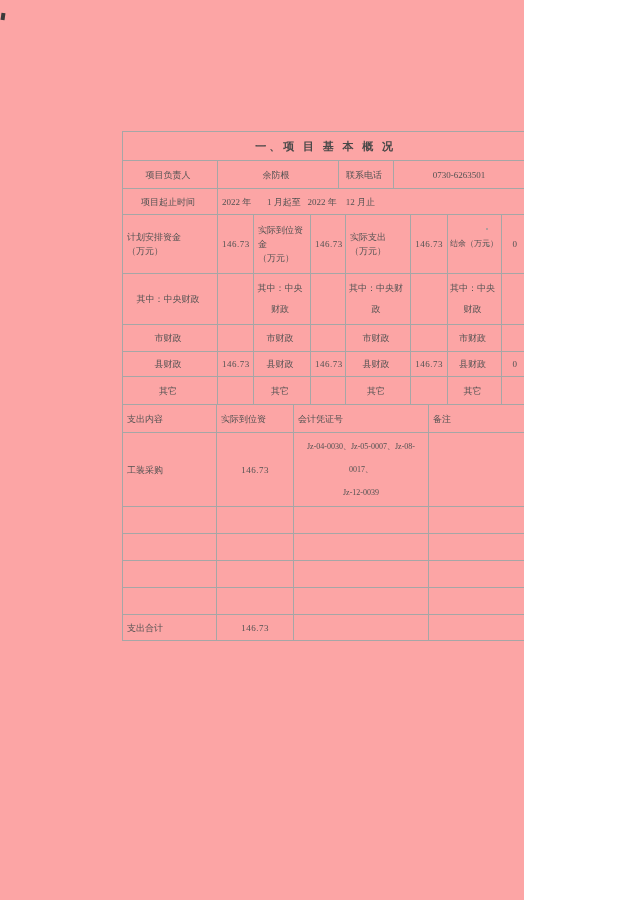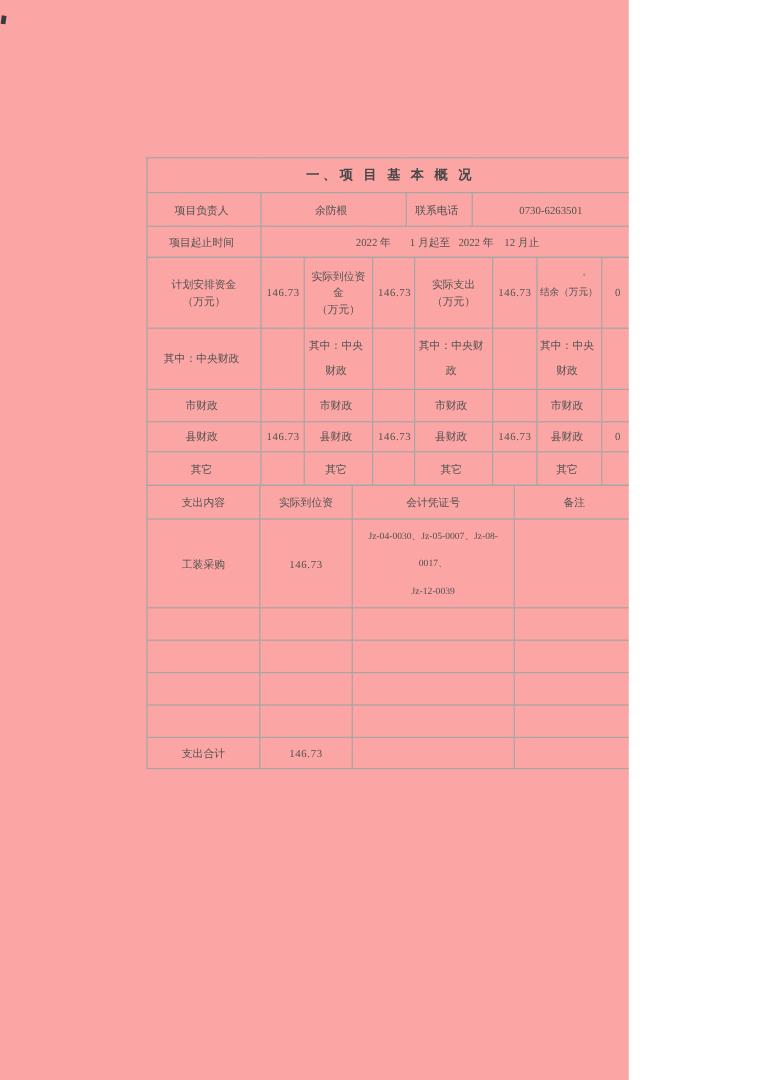--- a/index.html
+++ b/index.html
@@ -60,21 +60,21 @@
     text-align: center;
     font-size: 11px;
     font-weight: bold;
     letter-spacing: 3px;
     color: #484848;
   }
   .label {
     text-align: center;
     padding-left: 0;
   }
-  .center { text-align: center; }
+  .center { }
   .num {
     text-align: center;
     letter-spacing: 0.5px;
   }
   .pre { white-space: pre-line; }
   .spaces { white-space: pre; }
   .lh-tall { line-height: 21px; font-family: Liberation Serif, serif; }
   .tight {
     font-size: 8px;
     padding: 2px 2px;

